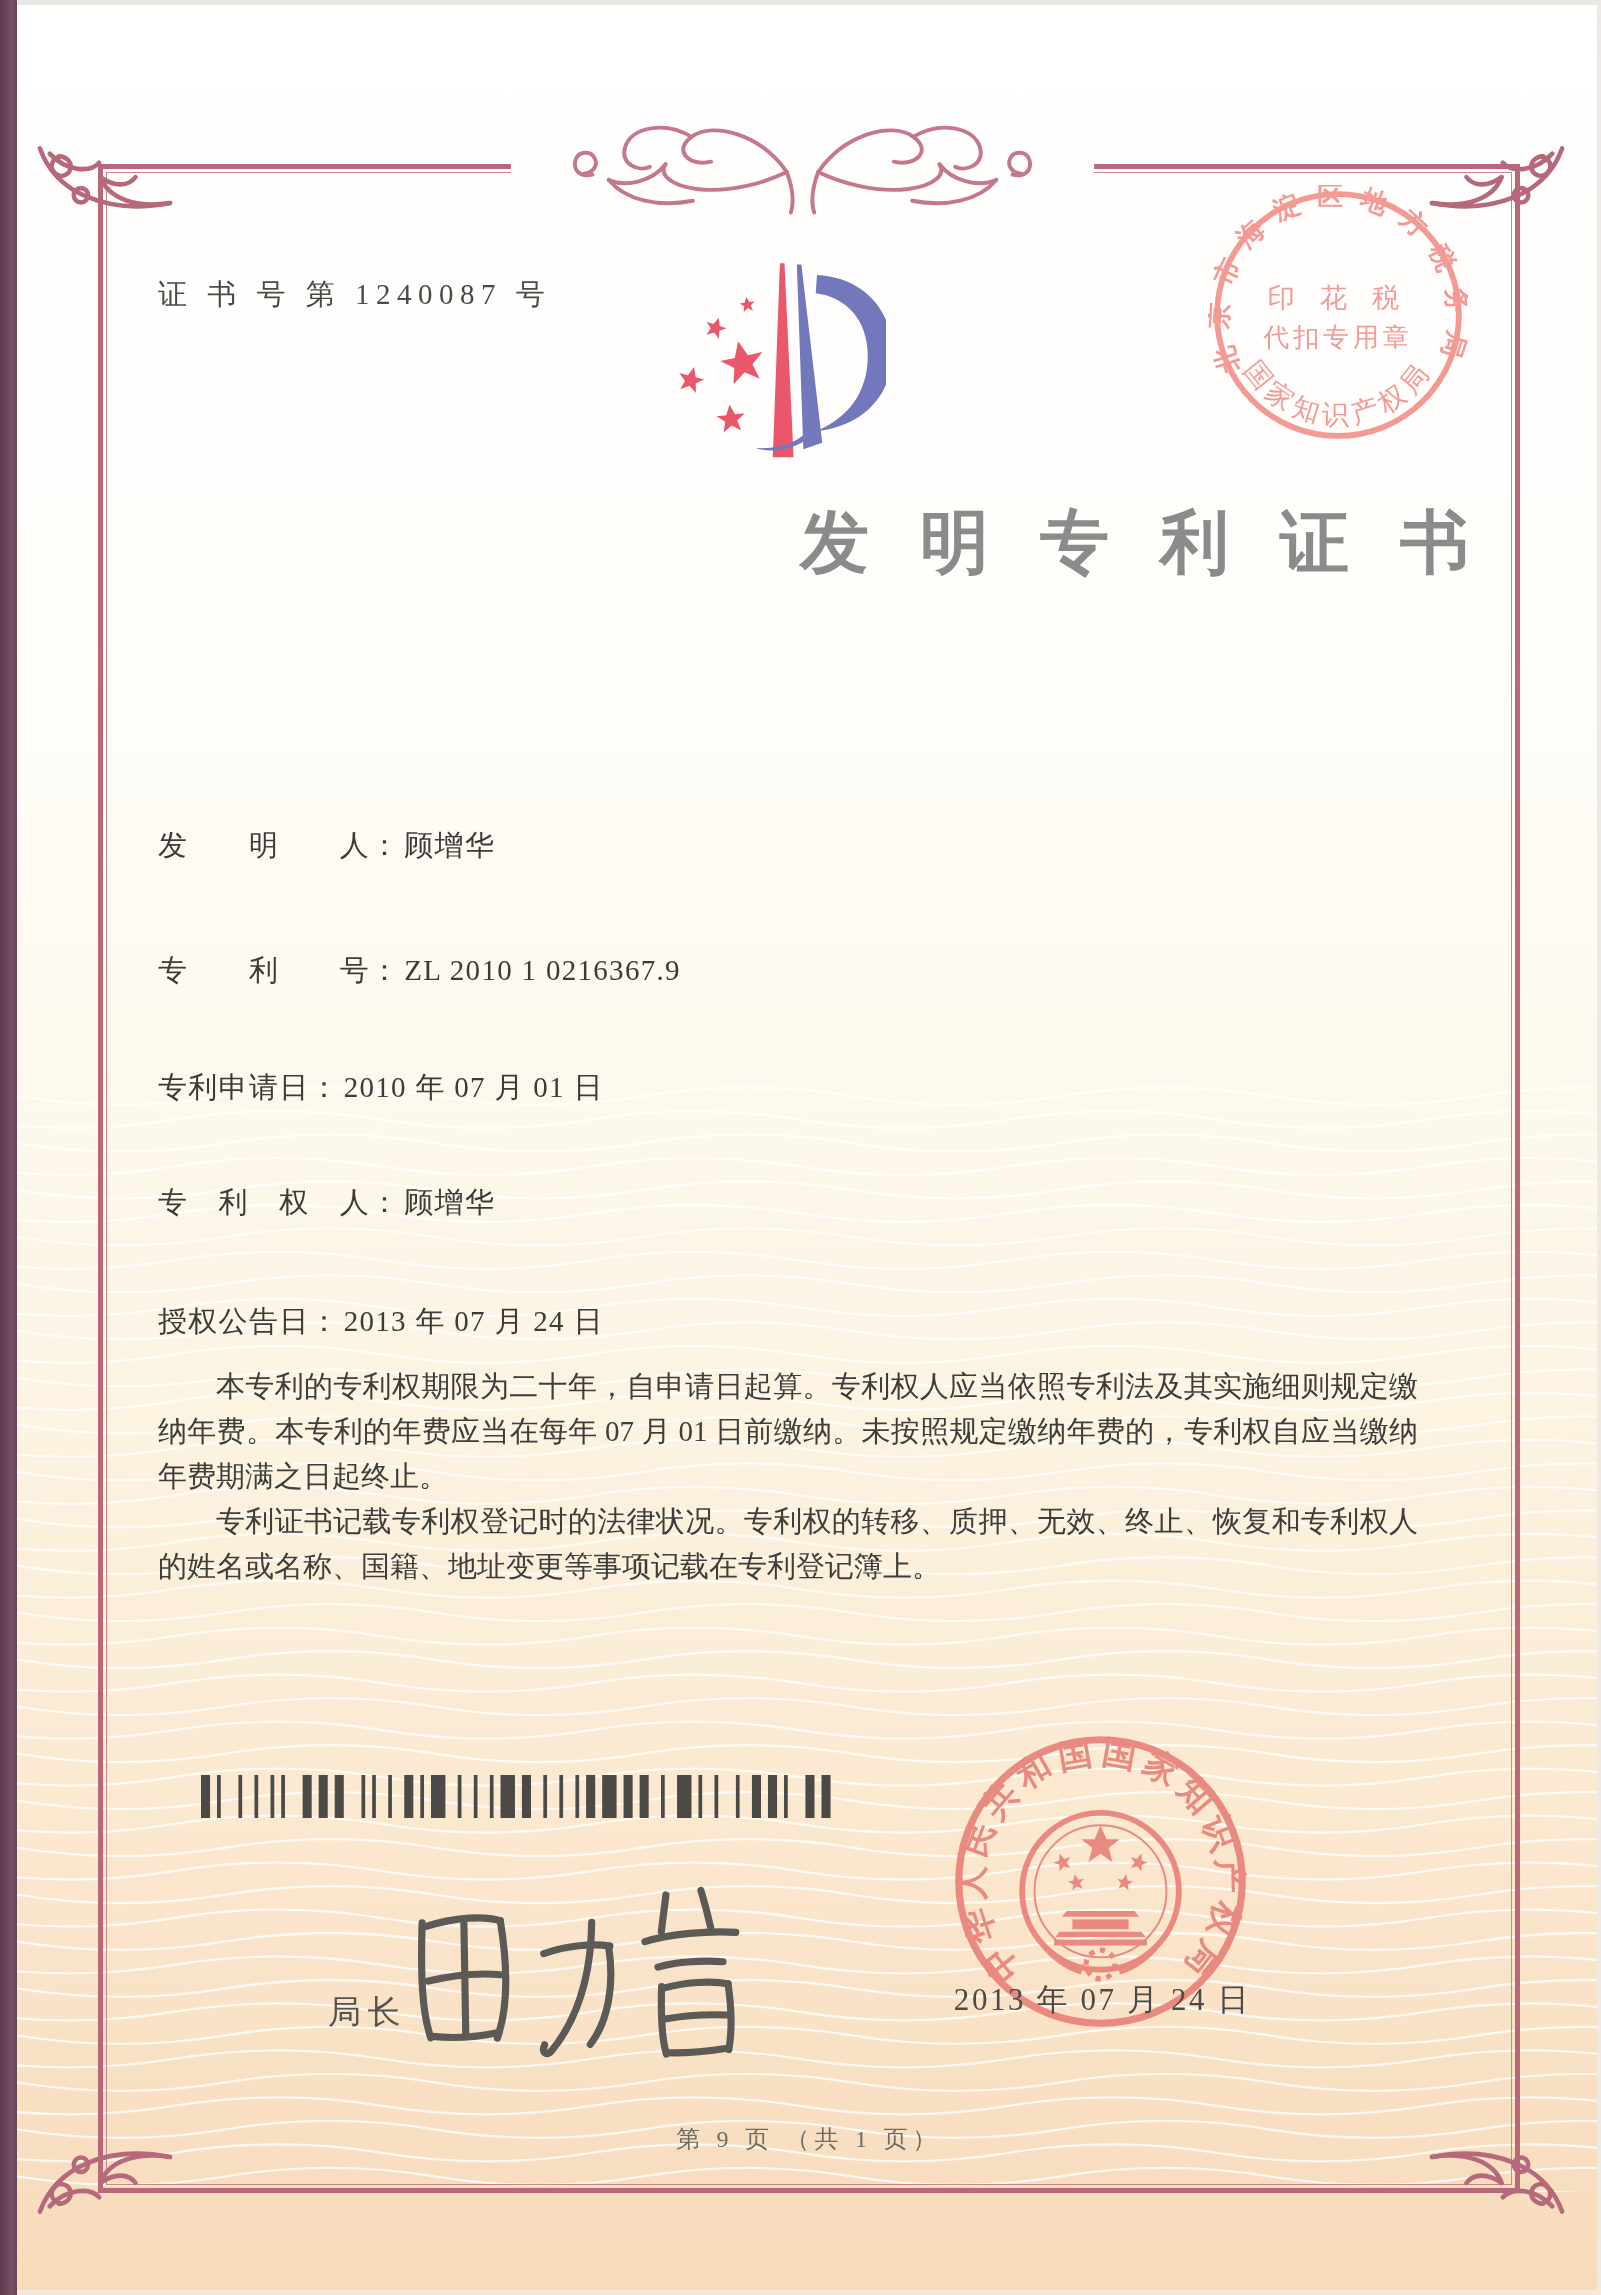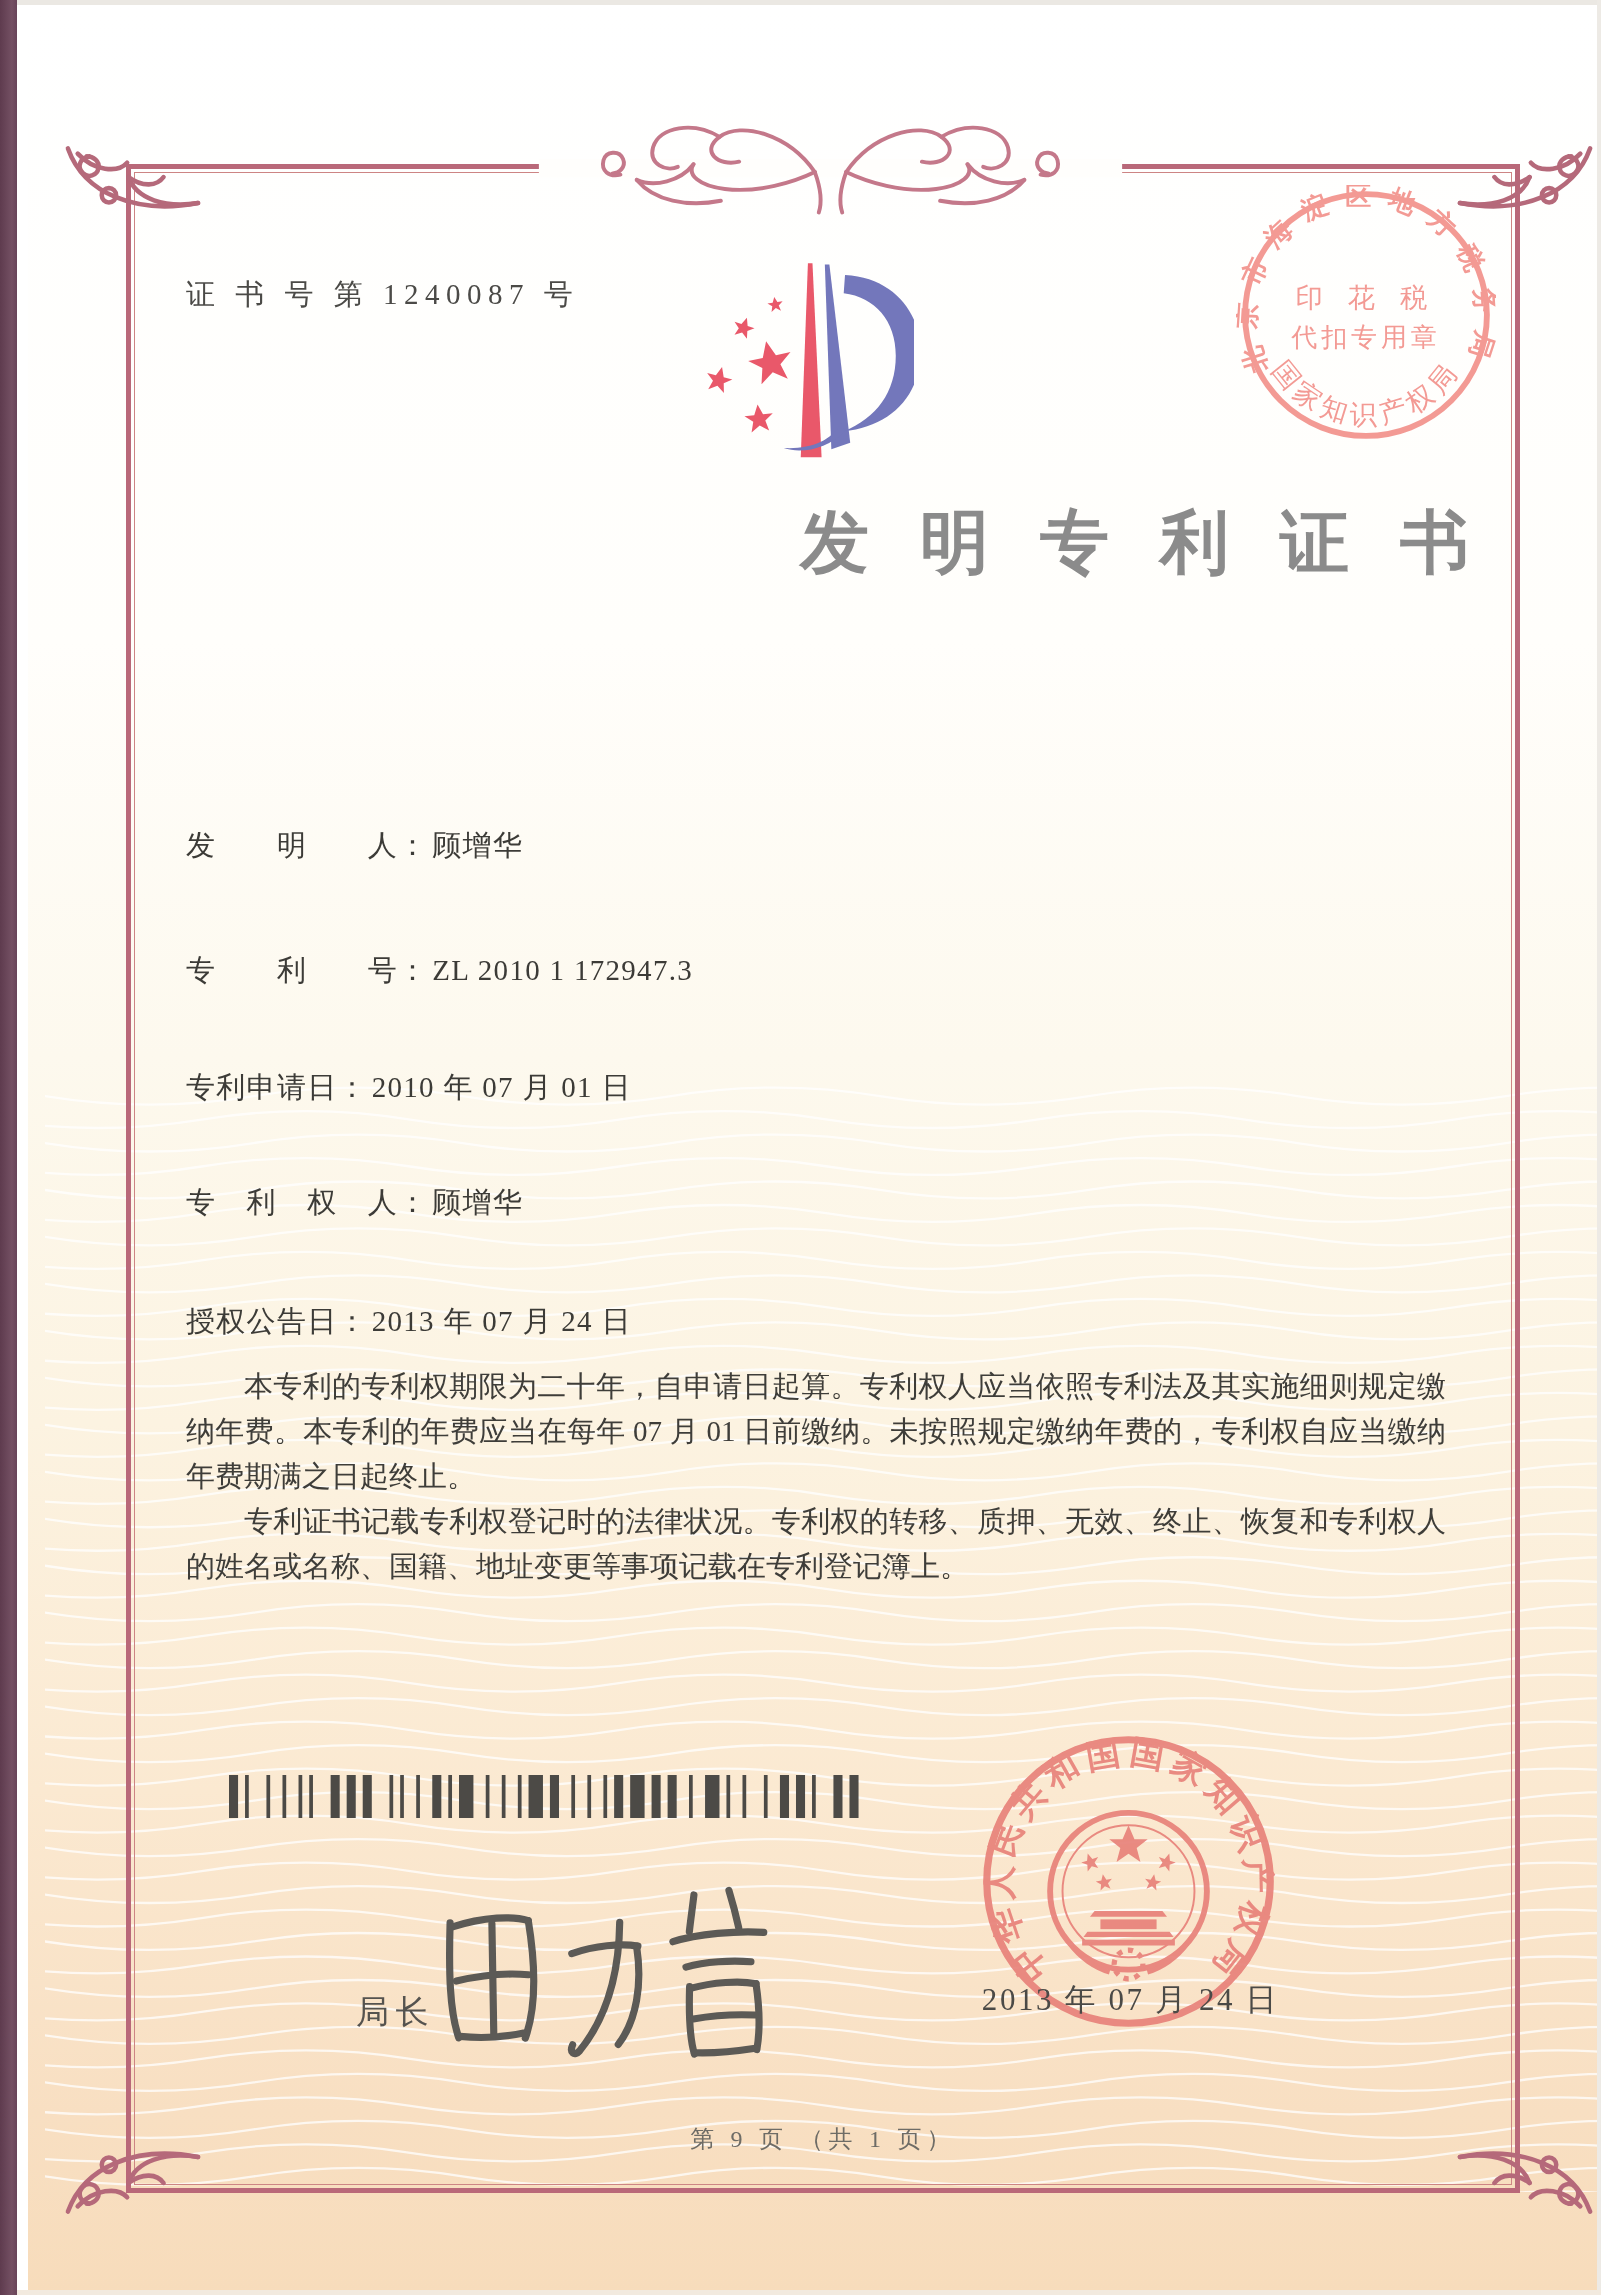--- a/index.html
+++ b/index.html
@@ -1,18 +1,18 @@
 <!DOCTYPE html>
 <html style="font-size:10.4px"><head>
 <meta charset="utf-8">
 <style>
   html,body{margin:0;padding:0;width:1602px;height:2295px;overflow:hidden;
     font-family:"Liberation Serif","DejaVu Serif",serif;}
   .page{position:absolute;inset:0;
-    background:linear-gradient(180deg,#ffffff 0%,#fffefb 28%,#fdf9ee 46%,#fcf3e1 62%,#fbe9d1 78%,#f8dfc2 92%,#f7dcbb 100%);margin-left:28px;}
+    background:linear-gradient(180deg,#ffffff 0%,#fffefb 28%,#fdf9ee 46%,#fcf3e1 62%,#fbe9d1 78%,#f8dfc2 92%,#f7dcbb 100%);}
   .binding{position:absolute;left:0;top:0;width:17px;height:100%;
     background:linear-gradient(90deg,#5e3b4e,#745063 70%,#684459);z-index:6;}
   .scan-top{position:absolute;left:17px;right:0;top:0;height:4.6px;background:#ebe8e3;z-index:6;}
   .scan-right{position:absolute;top:0;right:0;width:3.9px;height:100%;background:#edeae5;z-index:6;}
   .scan-bottom{position:absolute;left:17px;right:0;bottom:0;height:4.6px;background:#f2eadf;z-index:6;}
   #waves{position:absolute;left:17px;top:1083px;width:1585px;height:1109px;z-index:1;}
   .border-outer{position:absolute;left:98px;top:164px;right:81px;bottom:102px;
     border:5.9px solid #b96879;z-index:2;}
   .border-inner{position:absolute;inset:2.6px;border:1.3px solid #cd8484;}
   .corner{position:absolute;z-index:3;}
@@ -190,21 +190,21 @@
       <textPath href="#taxTop" startOffset="50%" text-anchor="middle">北京市海淀区地方税务局</textPath>
     </text>
     <text font-size="42" fill="#f2928c" letter-spacing="8">
       <textPath href="#taxBot" startOffset="50%" text-anchor="middle">国家知识产权局</textPath>
     </text>
     <text x="200" y="188" text-anchor="middle" font-size="42" letter-spacing="14" fill="#f2928c">印 花 税</text>
     <text x="200" y="248" text-anchor="middle" font-size="40" letter-spacing="6" fill="#f2928c">代扣专用章</text>
   </svg>
 
   <div class="field f1"><span>发　　明　　人：</span><span class="val">顾增华</span></div>
-  <div class="field f2"><span>专　　利　　号：</span><span class="val">ZL 2010 1 172947.3</span></div>
+  <div class="field f2"><span>专　　利　　号：</span><span class="val">ZL 2010 1 0216367.9</span></div>
   <div class="field f3"><span>专利申请日：</span><span class="val">2010 年 07 月 01 日</span></div>
   <div class="field f4"><span>专　利　权　人：</span><span class="val">顾增华</span></div>
   <div class="field f5"><span>授权公告日：</span><span class="val">2013 年 07 月 24 日</span></div>
 
   <div class="body-text">
     <p>本专利的专利权期限为二十年，自申请日起算。专利权人应当依照专利法及其实施细则规定缴纳年费。本专利的年费应当在每年 07 月 01 日前缴纳。未按照规定缴纳年费的，专利权自应当缴纳年费期满之日起终止。</p>
     <p>专利证书记载专利权登记时的法律状况。专利权的转移、质押、无效、终止、恢复和专利权人的姓名或名称、国籍、地址变更等事项记载在专利登记簿上。</p>
   </div>
 
   <svg id="barcode" viewBox="0 0 1300 66" preserveAspectRatio="none">

